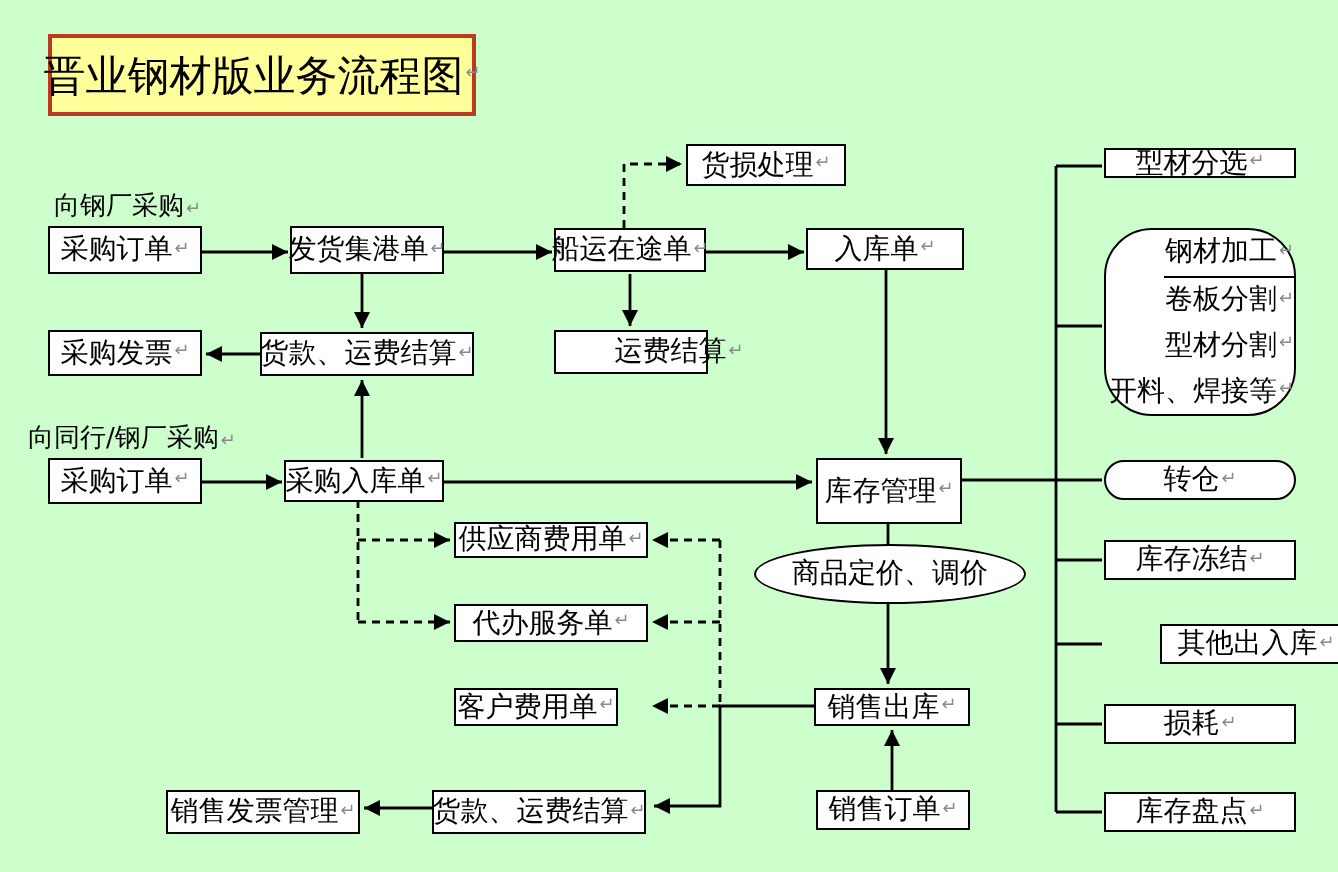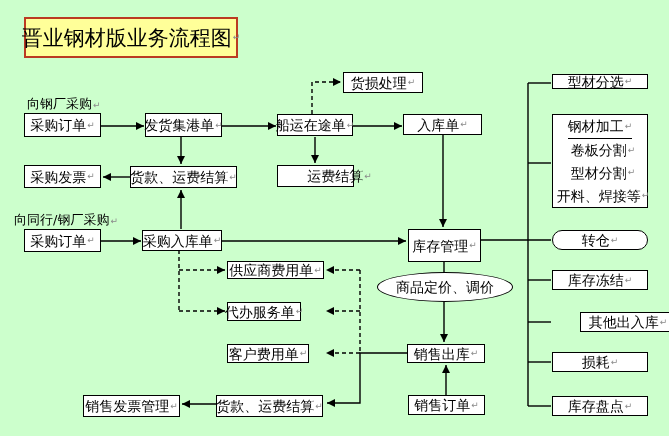--- a/index.html
+++ b/index.html
@@ -12,21 +12,21 @@
   #connectors{position:absolute;left:0;top:0;}
   .node{position:absolute;box-sizing:border-box;background:var(--node_bg);
     border:1.4px solid var(--node_border);display:flex;align-items:center;justify-content:center;
     font-size:14px;color:#000;white-space:nowrap;line-height:1;}
   .rm{font-size:9px;color:var(--return_mark);margin-left:1px;line-height:1;}
   .title-box{position:absolute;box-sizing:border-box;background:var(--title_bg);
     border:2px solid var(--title_border);display:flex;align-items:center;justify-content:center;
     font-size:21px;color:#000;white-space:nowrap;}
   .ann{position:absolute;font-size:13px;color:#000;white-space:nowrap;line-height:1;}
   .ellipse{border-radius:50%;}
-  .group{flex-direction:column;align-items:center;justify-content:flex-start;padding:0;}
+  .group{flex-direction:column;align-items:flex-end;justify-content:flex-start;padding:0;border-radius:24px;}
   .group-header{height:23px;border-bottom:1.4px solid var(--node_border);
     display:flex;align-items:center;justify-content:center;}
   .group-line{height:23px;display:flex;align-items:center;justify-content:flex-start;padding-left:6px;}
 </style>
 </head>
 <body>
 
 <div id="canvas">
 
   <svg id="connectors" width="669" height="436" viewBox="0 0 669 436">
@@ -129,21 +129,21 @@
   </div>
   <div class="node" style="left:408px;top:229px;width:73px;height:33px;">
     <span>库存管理</span>
       <span class="rm">↵</span>
   </div>
 
   <div class="node" style="left:227px;top:261px;width:97px;height:18px;">
     <span>供应商费用单</span>
       <span class="rm">↵</span>
   </div>
-  <div class="node" style="left:227px;top:302px;width:74px;height:19px;">
+  <div class="node" style="left:227px;top:302px;width:97px;height:19px;">
     <span>代办服务单</span>
       <span class="rm">↵</span>
   </div>
   <div class="node" style="left:227px;top:344px;width:82px;height:19px;">
     <span>客户费用单</span>
       <span class="rm">↵</span>
   </div>
 
   <div class="node ellipse" style="left:377px;top:272px;width:136px;height:30px;">
     <span>商品定价、调价</span>

